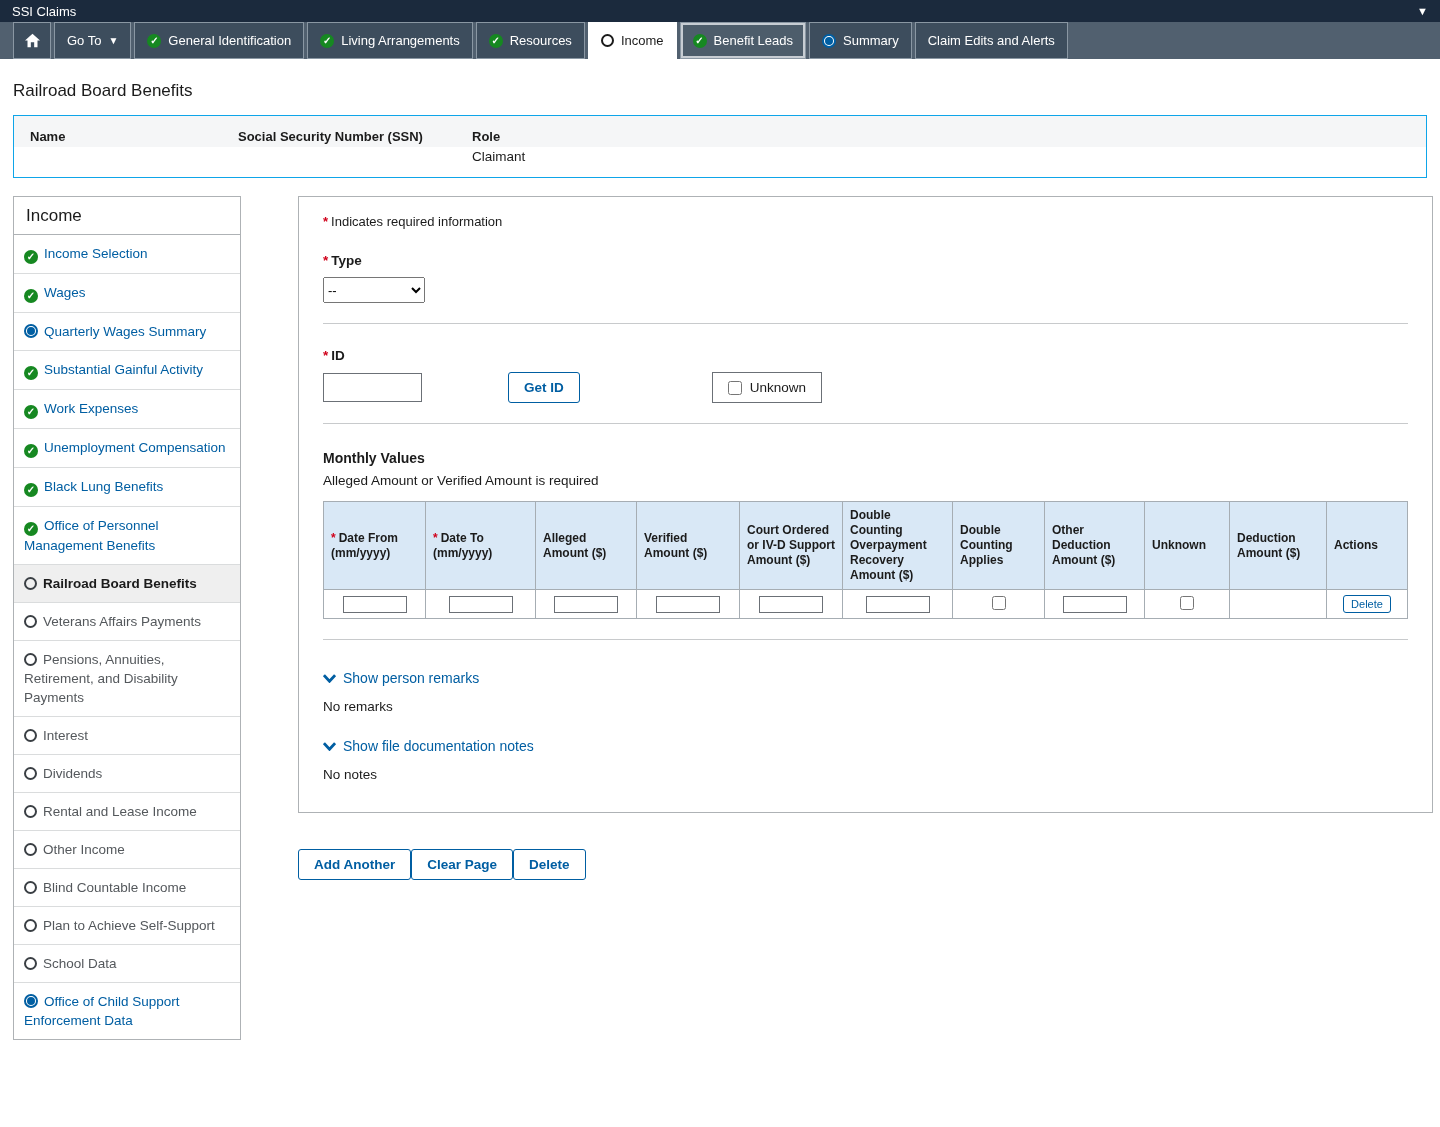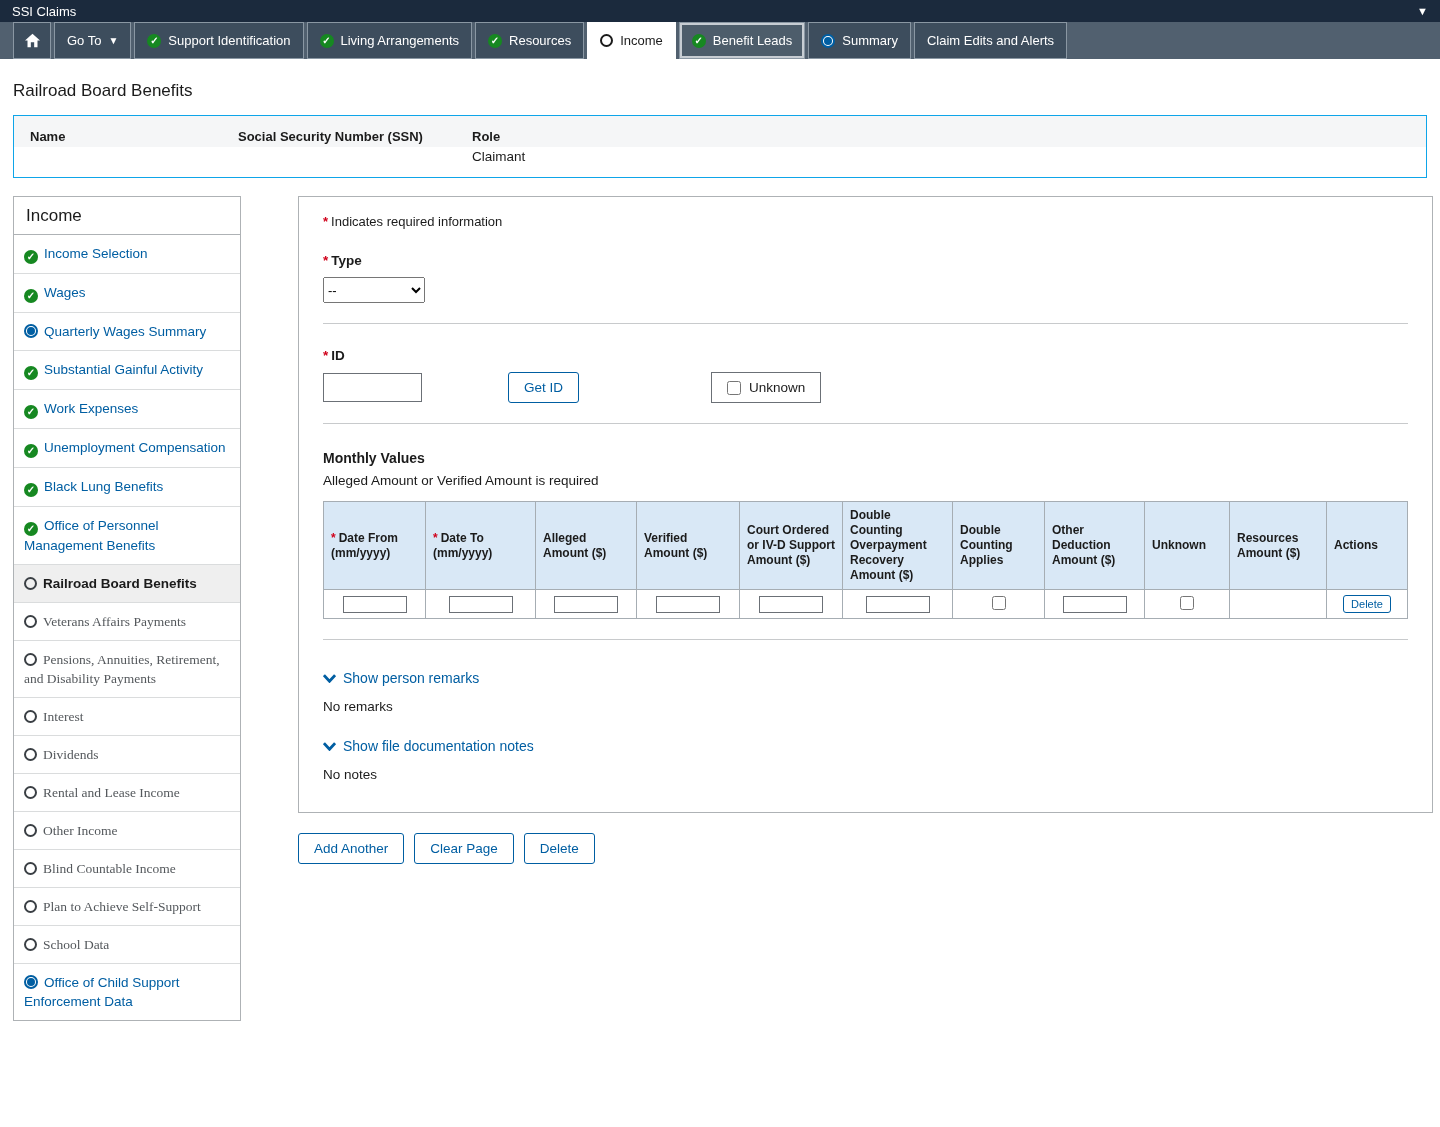--- a/index.html
+++ b/index.html
@@ -53,34 +53,34 @@
   
   .layout { display:flex; align-items:flex-start; padding:0 13px; margin-top:18px; }
   
   .sidebar { width:228px; border:1px solid #aeb2b5; flex:none; }
   .sidebar-title { font-size:17px; padding:9px 12px 8px; border-bottom:1px solid #aeb2b5; }
   .side-item { display:block; padding:9px 10px; border-bottom:1px solid #dadcdd; font-size:13.5px; line-height:19px; }
   .side-item:last-child { border-bottom:none; }
   .side-item .ic { vertical-align:-2px; margin-right:6px; }
   .side-item.link { color:#005ea2; cursor:pointer; }
   .side-item.current { background:#efefef; color:#1b1b1b; font-weight:700; }
-  .side-item.disabled { color:#54585c;font-family:Liberation Serif, serif; }
+  .side-item.disabled { color:#54585c; }
   
   .main-col { flex:1; margin-left:57px; }
   .form-box { border:1px solid #aeb2b5; padding:17px 24px 30px; }
   .req { color:#d0021b; margin-right:3px; font-weight:700; }
   .note { font-size:13px; }
   .field-label { font-weight:700; font-size:13.5px; margin-top:24px; }
   .type-select { margin-top:9px; width:102px; height:26px; font-size:13px; font-family:inherit; }
   .divider { border:none; border-top:1px solid #c8cacc; margin:20px 0 0; }
   .id-row { display:flex; align-items:center; margin-top:9px; }
   .text-input { border:1px solid #6b7076; height:29px; width:99px; font-size:13px; padding:0 6px; }
   .btn-outline {
     background:#fff; border:1px solid #005ea2; color:#005ea2; border-radius:3px;
-    font-size:13.5px; padding:7px 15px; cursor:pointer; font-family:inherit; white-space:nowrap;
+    font-size:13.5px; padding:7px 15px; cursor:pointer; font-family:inherit; white-space:nowrap;font-weight:bold;
   }
   .get-id-btn { margin-left:86px; }
   .unknown-box {
     margin-left:132px; border:1px solid #6b7076; padding:7px 15px;
     display:inline-flex; align-items:center; gap:8px; font-size:13.5px; background:#fff;
   }
   .mv-title { font-weight:700; font-size:14px; margin-top:26px; }
   .mv-sub { font-size:13.5px; margin-top:7px; }
   table.mv { border-collapse:collapse; width:100%; margin-top:13px; table-layout:fixed; }
   .mv th {
@@ -92,21 +92,21 @@
   .td-actions { text-align:right; }
   .btn-mini {
     font-size:11px; color:#005ea2; background:#fff; border:1px solid #005ea2;
     border-radius:3px; padding:2px 7px; cursor:pointer; font-family:inherit;
   }
   .toggle { display:inline-flex; align-items:center; gap:7px; color:#005ea2; font-size:14px; cursor:pointer; }
   .toggle-remarks { margin-top:30px; }
   .toggle-notes { margin-top:24px; }
   .chev { width:13px; height:9px; display:block; }
   .empty-text { font-size:13.5px; margin-top:13px; }
-  .page-actions { display:flex; gap:10px; margin-top:20px; }
+  .page-actions { display:flex; gap:0; margin-top:36px; }
   input[type="checkbox"] { width:14px; height:14px; cursor:pointer; }
 </style>
 </head>
 <body>
 
 <div class="topbar">
   <span>SSI Claims</span>
   <span class="caret">▼</span>
 </div>
 
@@ -115,21 +115,21 @@
     <svg width="17" height="15" viewBox="0 0 20 18">
         <path d="M10 1 L19 9 H16 V17 H12 V11 H8 V17 H4 V9 H1 Z" fill="#fff"></path>
       </svg>
   </div>
   <div class="nav-btn">
     <span>Go To</span>
     <span class="caret">▼</span>
   </div>
   <div class="nav-btn nav-tab">
     <span class="ic ic-check"></span>
-    <span>Support Identification</span>
+    <span>General Identification</span>
   </div>
   <div class="nav-btn nav-tab">
     <span class="ic ic-check"></span>
     <span>Living Arrangements</span>
   </div>
   <div class="nav-btn nav-tab">
     <span class="ic ic-check"></span>
     <span>Resources</span>
   </div>
   <div class="nav-btn nav-tab active">
@@ -278,21 +278,21 @@
           <tr>
             <th><span class="req">*</span><span>Date From (mm/yyyy)</span></th>
             <th><span class="req">*</span><span>Date To (mm/yyyy)</span></th>
             <th><span>Alleged Amount ($)</span></th>
             <th><span>Verified Amount ($)</span></th>
             <th><span>Court Ordered or IV-D Support Amount ($)</span></th>
             <th><span>Double Counting Overpayment Recovery Amount ($)</span></th>
             <th><span>Double Counting Applies</span></th>
             <th><span>Other Deduction Amount ($)</span></th>
             <th><span>Unknown</span></th>
-            <th><span>Resources Amount ($)</span></th>
+            <th><span>Deduction Amount ($)</span></th>
             <th><span>Actions</span></th>
           </tr>
         </thead>
         <tbody>
           <tr>
             <td><input class="cell-input" type="text" style=""></td>
             <td><input class="cell-input" type="text" style=""></td>
             <td><input class="cell-input" type="text" style=""></td>
             <td><input class="cell-input" type="text" style=""></td>
             <td><input class="cell-input" type="text" style=""></td>

